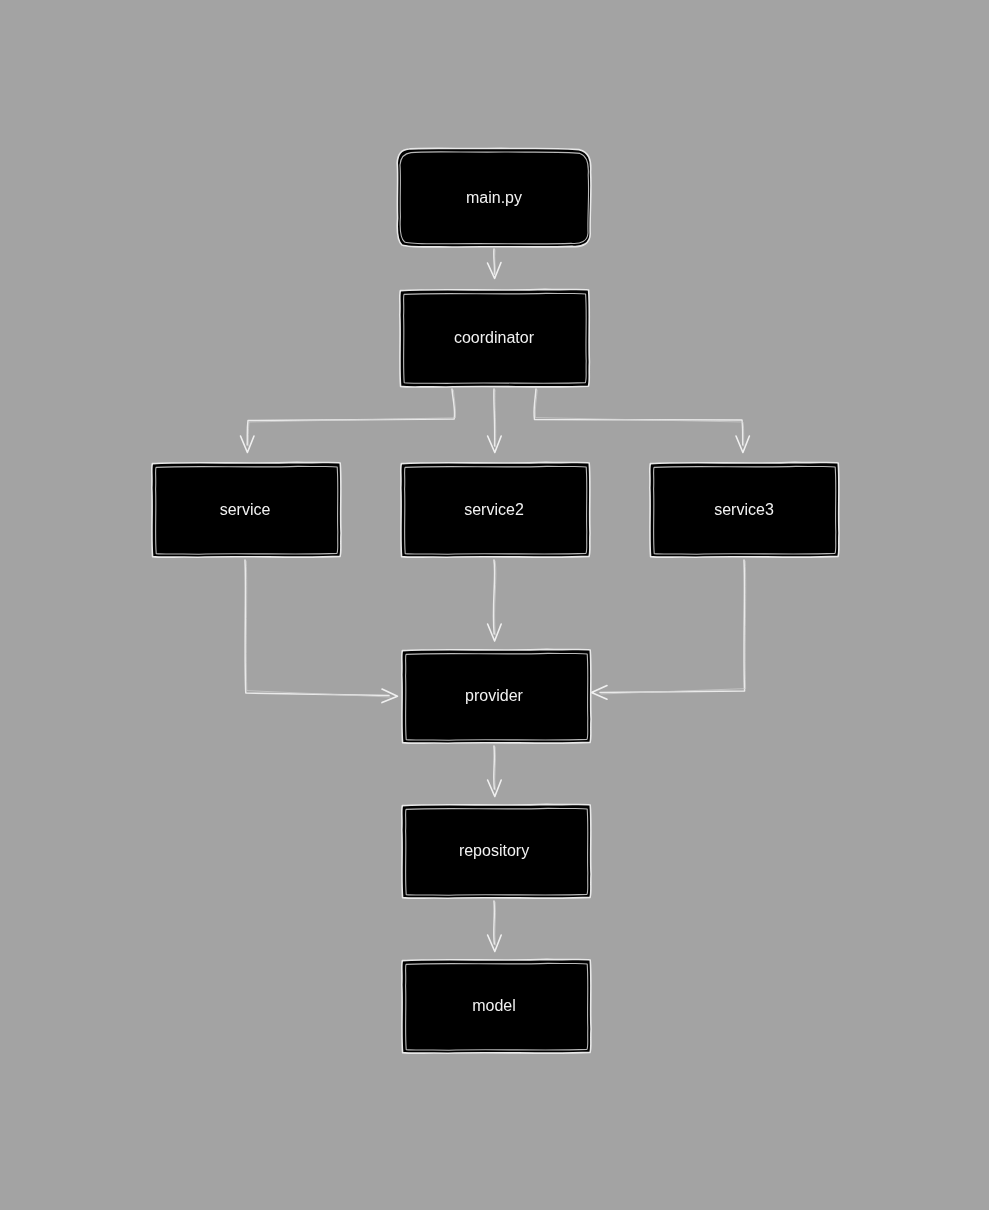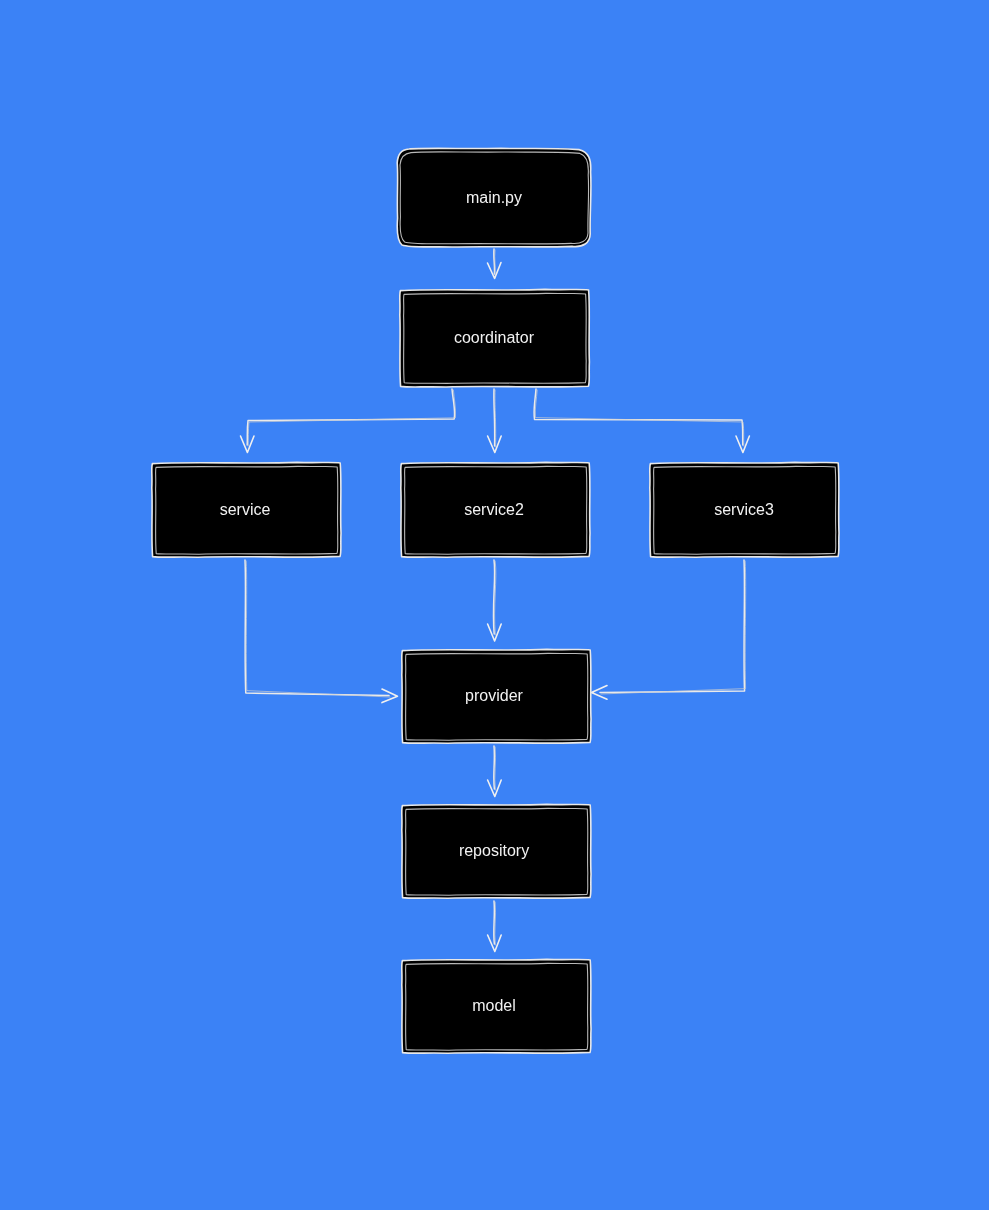--- a/index.html
+++ b/index.html
@@ -11,21 +11,21 @@
   body {
     width: 989px;
     height: 1210px;
     overflow: hidden;
     font-family: "Liberation Sans", sans-serif;
   }
   #diagram-canvas {
     position: relative;
     width: 989px;
     height: 1210px;
-    background: #3b82f6;
+    background: #a3a3a3;
   }
   svg.diagram-svg {
     display: block;
     width: 989px;
     height: 1210px;
   }
   .node-shape {
     fill: #000000;
     stroke: #e8e8e8;
     stroke-width: 1.6;

